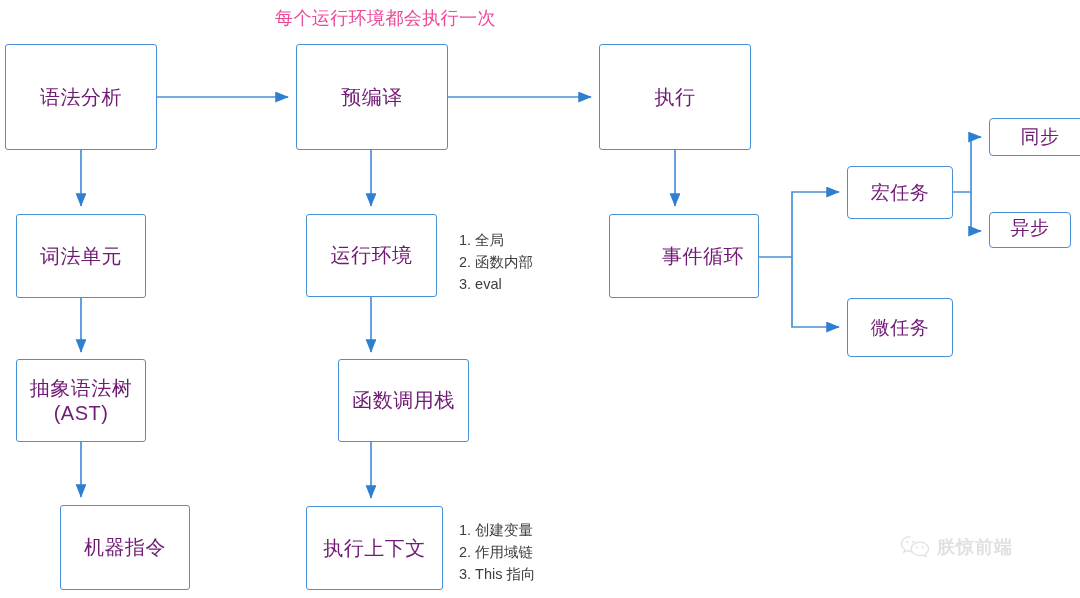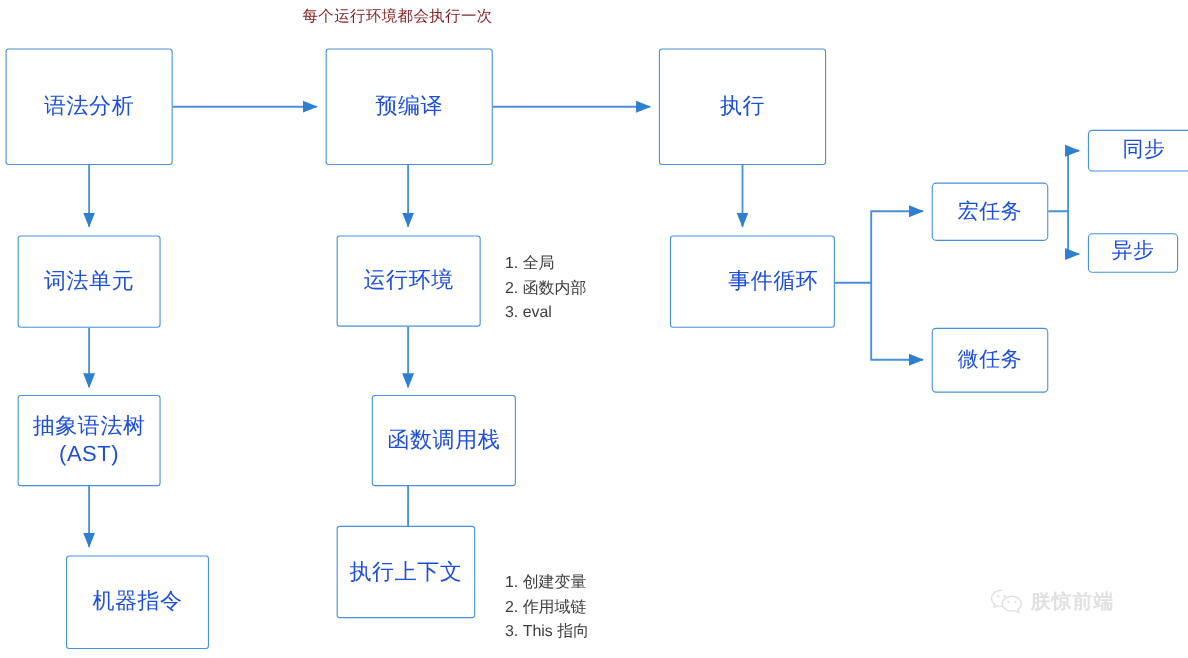--- a/index.html
+++ b/index.html
@@ -29,34 +29,34 @@
   .node {
     position: absolute;
     box-sizing: border-box;
     border: 1.6px solid #4a90d9;
     border-radius: 3px;
     background: #ffffff;
     display: flex;
     align-items: center;
     justify-content: center;
     text-align: center;
-    color: #1d4ed8;
+    color: #701a75;
     font-size: 20px;
     line-height: 1.25;
     letter-spacing: 0.5px;
     white-space: pre-line;
   }
   .node.small {
     font-size: 19px;
     border-radius: 4px;
   }
   .caption {
     position: absolute;
-    color: #7f1d1d;
-    font-size: 14px;
+    color: #ec4899;
+    font-size: 18px;
     letter-spacing: 0.4px;
     white-space: nowrap;
   }
   .annot {
     position: absolute;
     color: #3c3c3c;
     font-size: 14.5px;
     line-height: 1.52;
     white-space: pre-line;
   }
@@ -130,21 +130,21 @@
 
   <div class="node" style="left:609px; top:214px; width:150px; height:84px;padding-left:38px;">事件循环</div>
 
   <div class="node" style="left:16px; top:359px; width:130px; height:83px;">抽象语法树
 (AST)</div>
 
   <div class="node" style="left:306px; top:359px; width:131px; height:83px;margin-left:32px;">函数调用栈</div>
 
   <div class="node" style="left:16px; top:505px; width:130px; height:85px;margin-left:44px;">机器指令</div>
 
-  <div class="node" style="left:306px; top:478px; width:126px; height:84px;">执行上下文</div>
+  <div class="node" style="left:306px; top:506px; width:137px; height:84px;">执行上下文</div>
 
   <div class="node small" style="left:847px; top:166px; width:106px; height:53px;">宏任务</div>
 
   <div class="node small" style="left:847px; top:298px; width:106px; height:59px;">微任务</div>
 
   <div class="node small" style="left:989px; top:118px; width:102px; height:38px;">同步</div>
 
   <div class="node small" style="left:989px; top:212px; width:82px; height:36px;font-family:Liberation Mono, monospace;">异步</div>
 
   <div class="annot" style="left:459px; top:229px;">1. 全局

